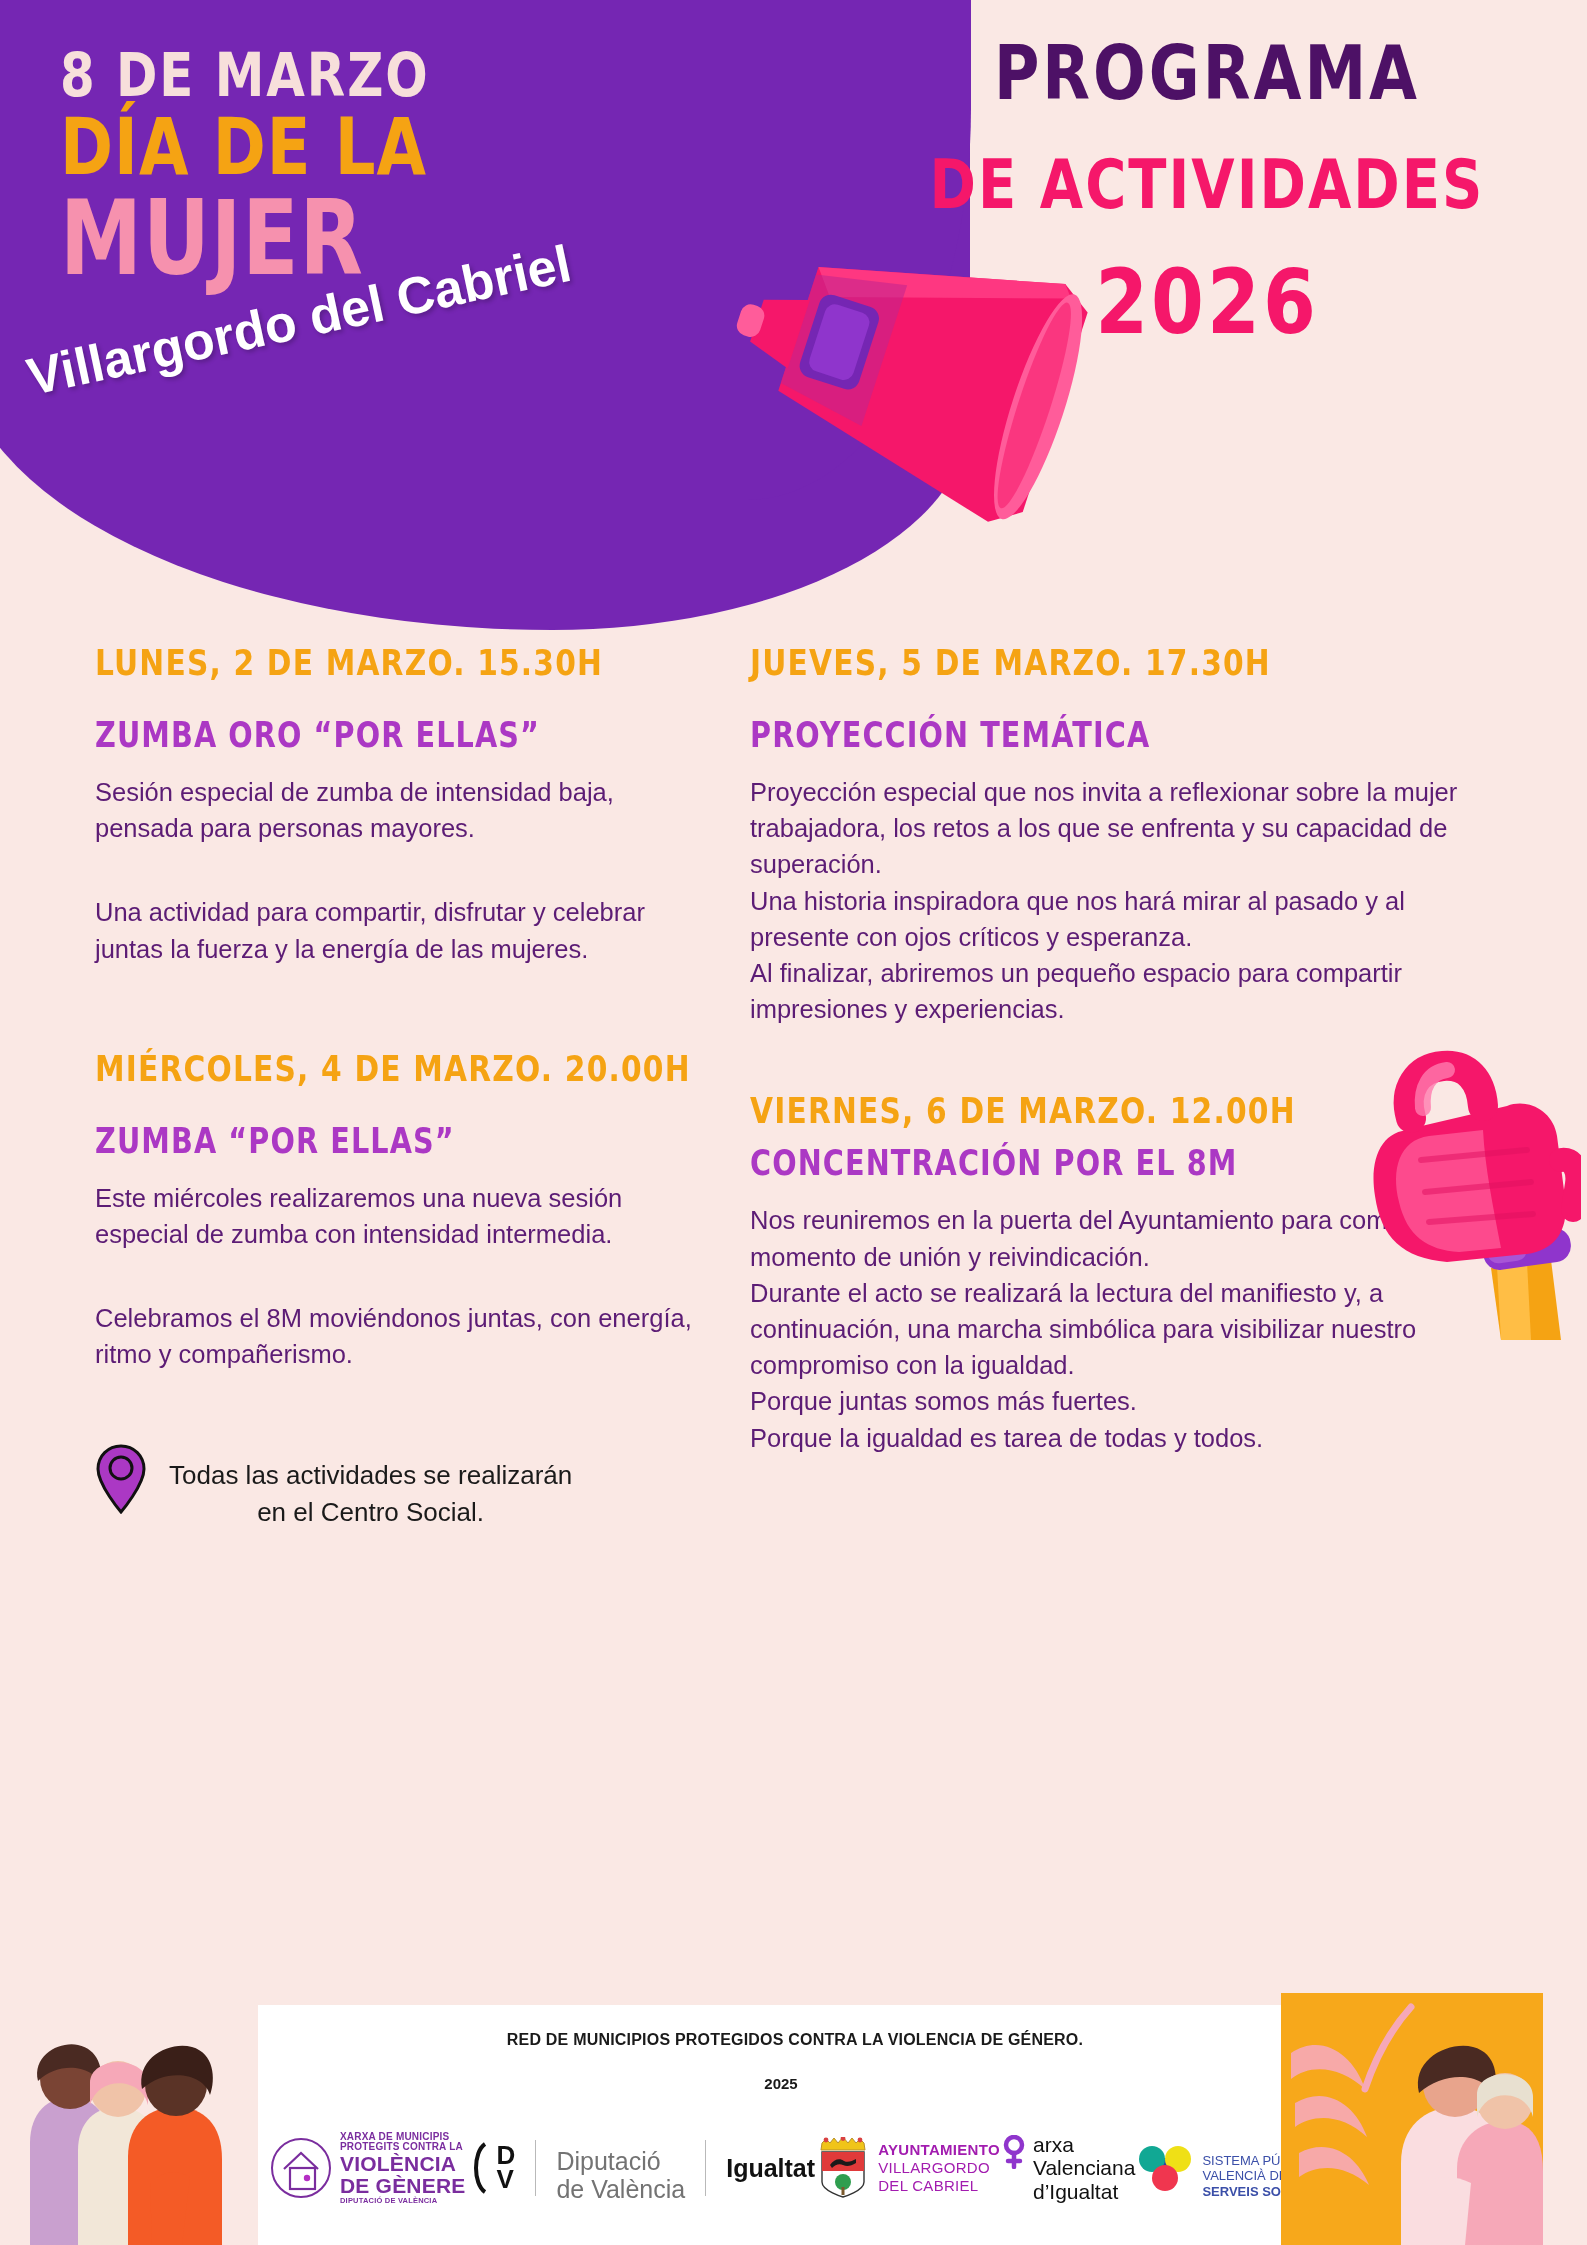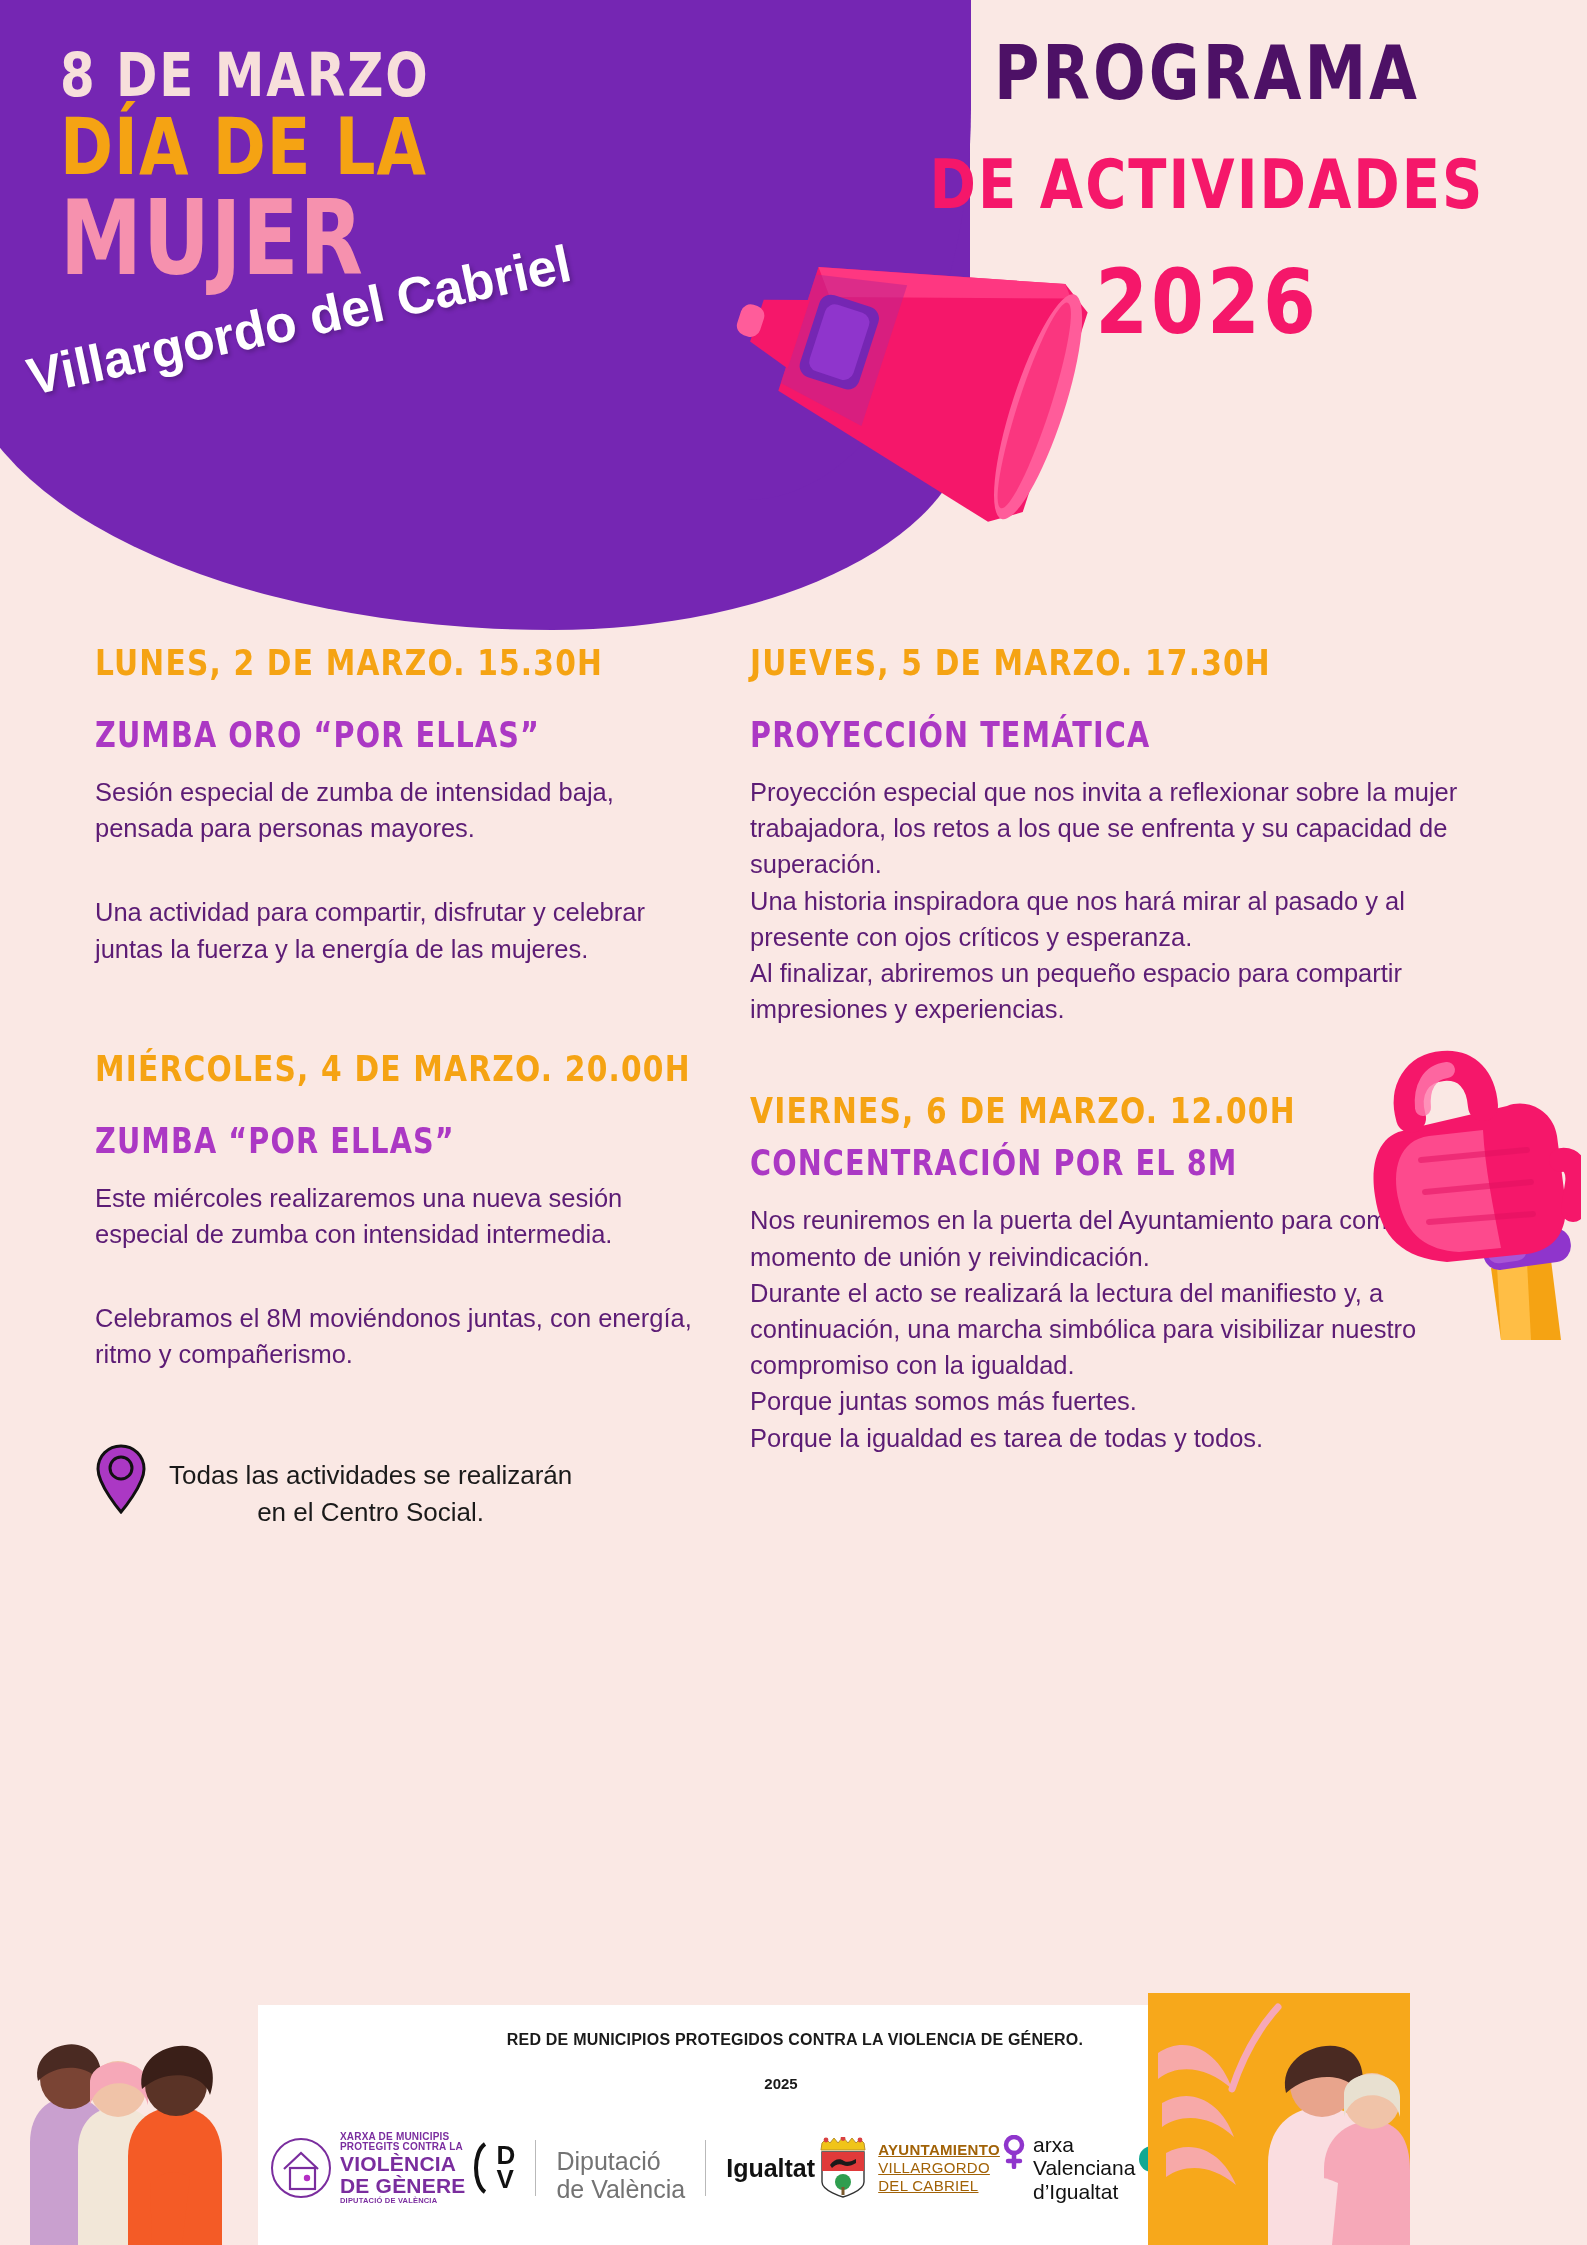--- a/index.html
+++ b/index.html
@@ -119,21 +119,21 @@
     margin-top: 70px;
   }
   .loc-text {
     font-family: "Liberation Sans", sans-serif;
     color: #1a1a1a; font-size: 26px; line-height: 1.42;
     text-align: center; white-space: pre-line; padding-top: 14px;
   }
 
   
   .footer-band {
-    position: absolute; left: 0; bottom: 0; width: 1410px; height: 252px;
+    position: absolute; left: 0; bottom: 0; width: 1543px; height: 252px;
     z-index: 8;
   }
   .footer-white {
     position: absolute; left: 258px; top: 12px;
     width: 1074px; height: 240px; background: #ffffff;
   }
   .footer-title {
     position: absolute; left: 258px; top: 38px; width: 1074px;
     text-align: center;
     font-family: "Liberation Sans", sans-serif;
@@ -155,21 +155,21 @@
   }
   .lg-txt-xarxa .small { font-size: 10px; font-weight: 700; letter-spacing: 0.2px; }
   .lg-txt-xarxa .big { font-size: 21px; font-weight: 700; letter-spacing: 0.2px; }
   .lg-txt-xarxa .tiny { font-size: 7.5px; font-weight: 700; letter-spacing: 0.2px; }
 
   .dv-mark { font-family: "Liberation Sans", sans-serif; font-weight: 700; font-size: 26px; color: #111; line-height: 0.92; }
   .dv-name { font-family: "Liberation Sans", sans-serif; font-size: 25px; color: #737373; line-height: 1.1; margin-top: 15px; }
   .dv-ig { font-family: "Liberation Sans", sans-serif; font-weight: 700; font-size: 25px; color: #111; }
   .vbar { width: 1px; height: 56px; background: #b9b9b9; margin: 0 12px; }
 
-  .ayt-txt { font-family: "Liberation Sans", sans-serif; line-height: 1.18; color: #a16207; text-decoration: underline; }
+  .ayt-txt { font-family: "Liberation Sans", sans-serif; line-height: 1.18; color: #a21caf; }
   .ayt-txt .l1 { font-size: 15px; font-weight: 700; letter-spacing: 0.3px; }
   .ayt-txt .l2 { font-size: 15px; letter-spacing: 0.3px; }
 
   .vx-txt { font-family: "Liberation Sans", sans-serif; font-size: 21px; color: #111; line-height: 1.1; }
   .sps-txt { font-family: "Liberation Sans", sans-serif; line-height: 1.18; color: #3b4fa8; font-size: 13px; margin-top: 16px; }
   .sps-txt .bold { font-weight: 700; }
 
   .footer-left-art { position: absolute; left: 0; bottom: 0; width: 258px; height: 252px; z-index: 9; }
   .footer-right-art { position: absolute; right: 0; bottom: 0; width: 262px; height: 252px; z-index: 9; }
 </style>

